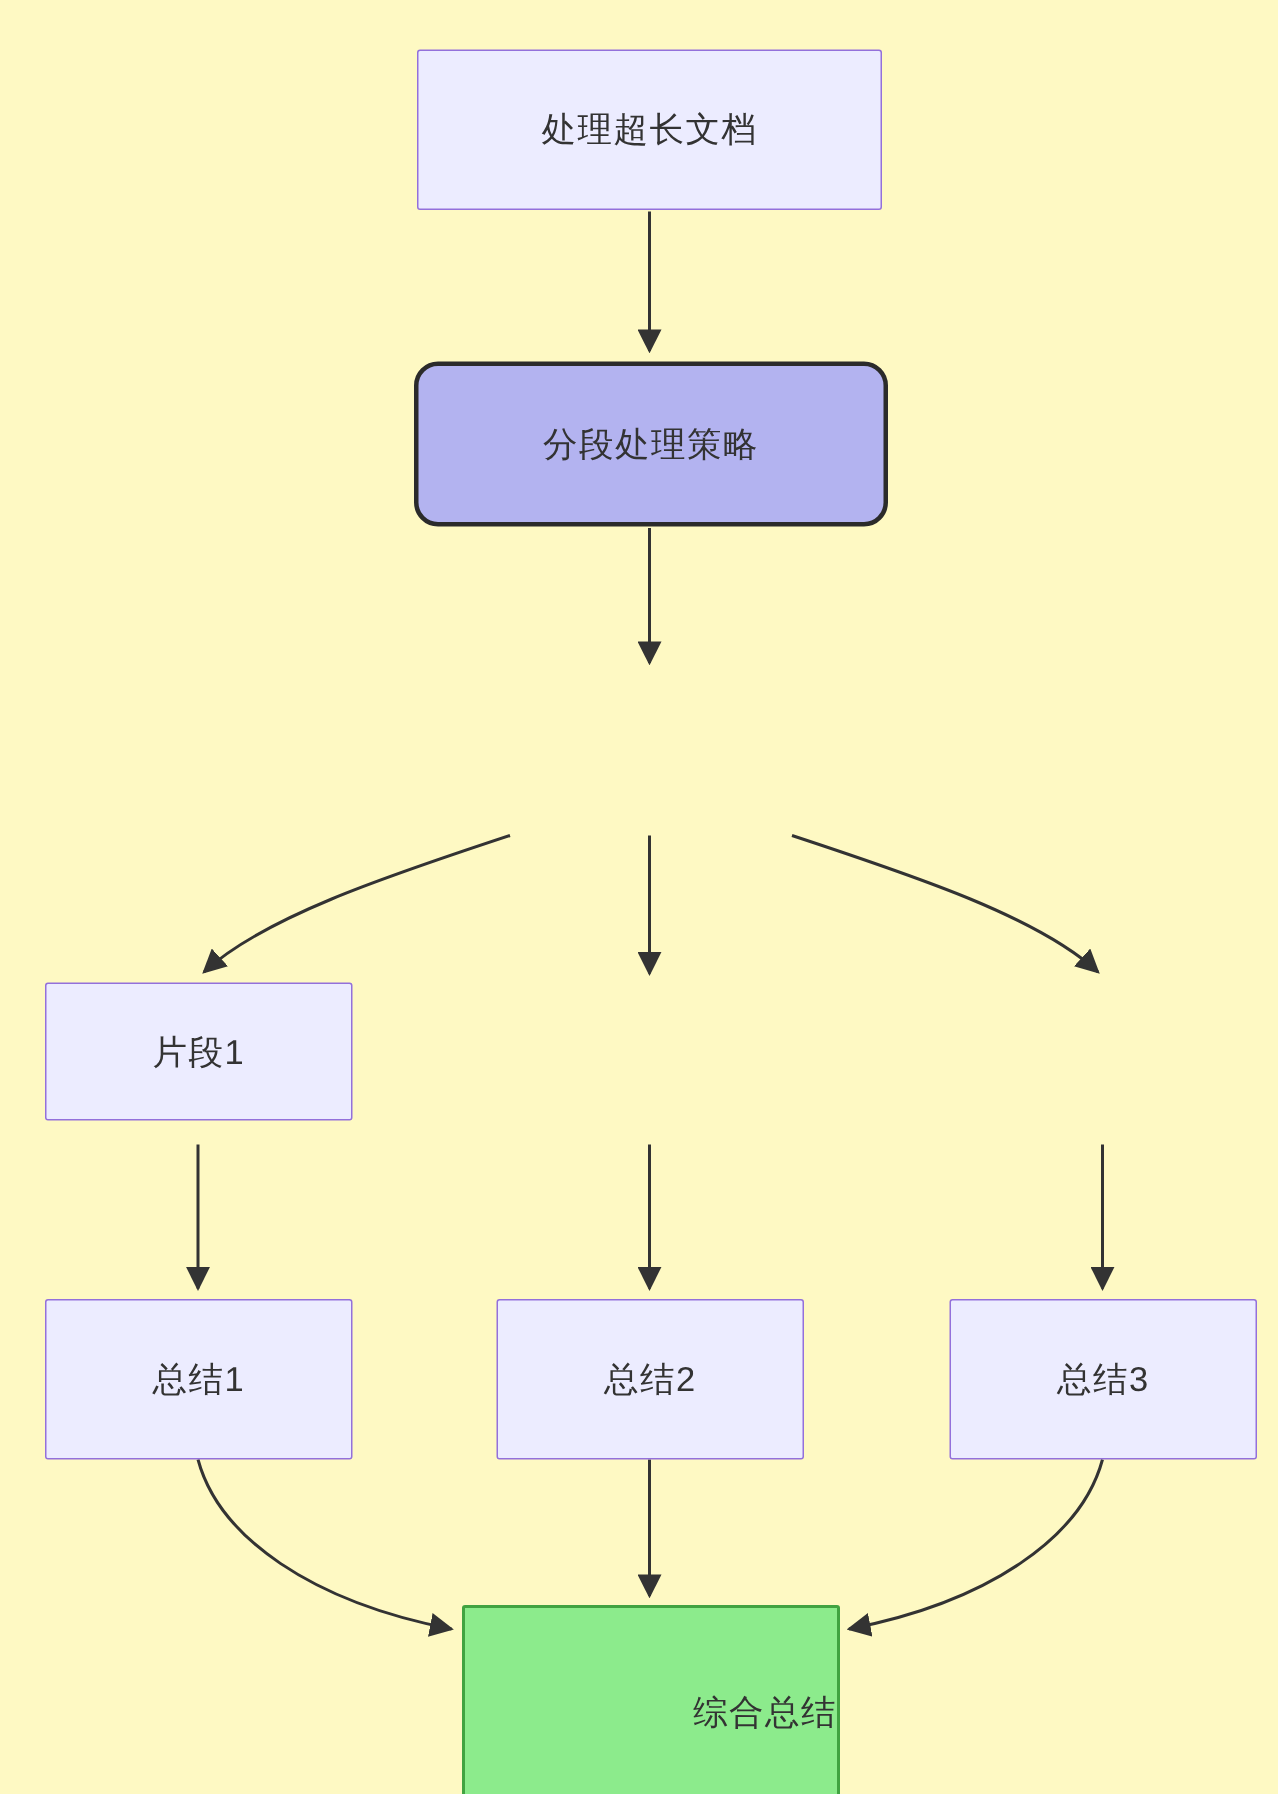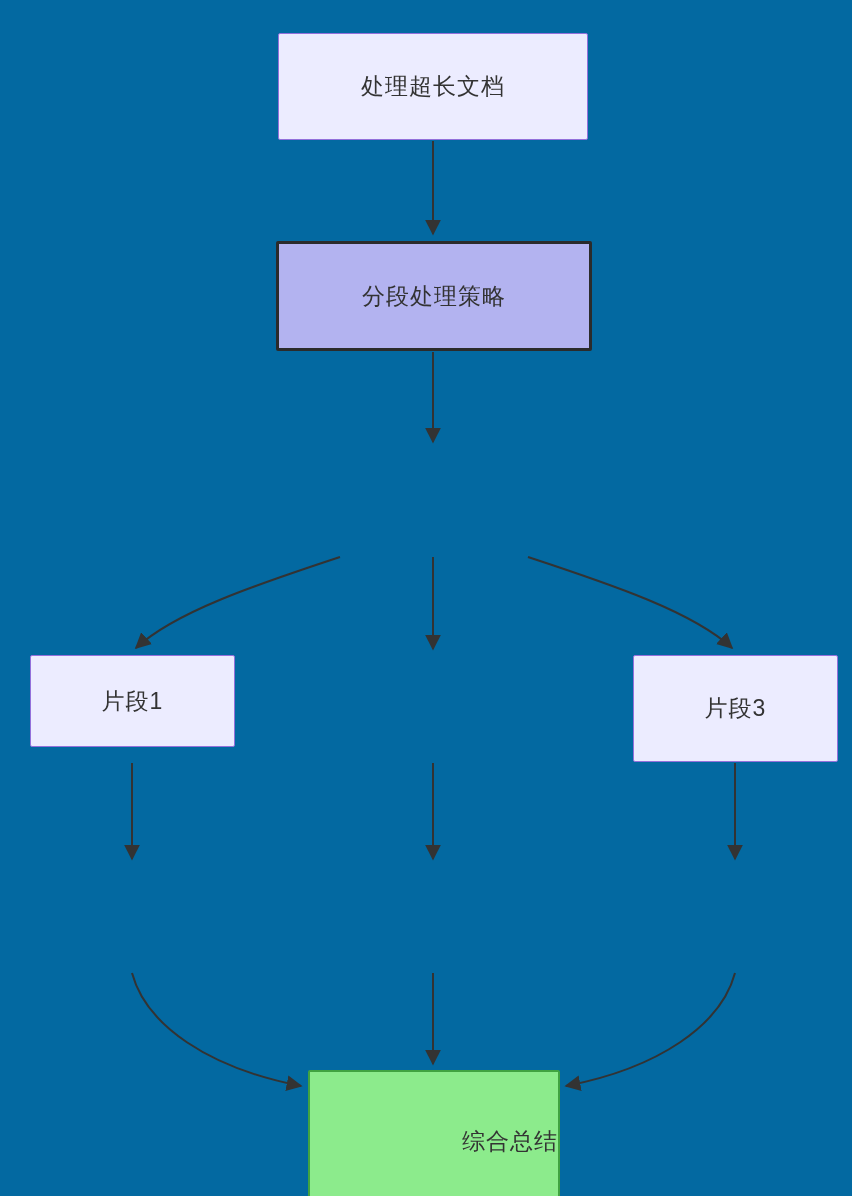--- a/index.html
+++ b/index.html
@@ -5,21 +5,21 @@
   html, body {
     margin: 0;
     padding: 0;
     background: #ffffff;
     font-family: "Liberation Sans", "DejaVu Sans", sans-serif;
   }
   .canvas {
     position: relative;
     width: 852px;
     height: 1196px;
-    background: #0369a1;
+    background: #fef9c3;
     overflow: hidden;
   }
   .edges {
     position: absolute;
     left: 0;
     top: 0;
     width: 852px;
     height: 1196px;
   }
   .edge {
@@ -71,34 +71,40 @@
     <path class="edge" d="M 735 763 L 735 859" marker-end="url(#arrow)"></path>
     <path class="edge" d="M 132 973 C 146 1025, 208 1068, 301 1086" marker-end="url(#arrow)"></path>
     <path class="edge" d="M 433 973 L 433 1064" marker-end="url(#arrow)"></path>
     <path class="edge" d="M 735 973 C 721 1025, 659 1068, 566 1086" marker-end="url(#arrow)"></path>
   </svg>
 
   <div class="node" style="left:278px; top:33px; width:310px; height:107px;">
     <span>处理超长文档</span>
   </div>
 
-  <div class="node highlight" style="left:276px; top:241px; width:316px; height:110px;">
+  <div class="node highlight" style="left:276px; top:241px; width:316px; height:110px;border-radius:16px;">
     <span>分段处理策略</span>
   </div>
 
 
   <div class="node" style="left:30px; top:655px; width:205px; height:92px;">
     <span>片段1</span>
   </div>
 
 
-  <div class="node" style="left:633px; top:655px; width:205px; height:107px;">
-    <span>片段3</span>
+
+  <div class="node" style="left:30px; top:866px; width:205px; height:107px;">
+    <span>总结1</span>
   </div>
 
+  <div class="node" style="left:331px; top:866px; width:205px; height:107px;">
+    <span>总结2</span>
+  </div>
 
-
+  <div class="node" style="left:633px; top:866px; width:205px; height:107px;">
+    <span>总结3</span>
+  </div>
 
   <div class="node success" style="left:308px; top:1070px; width:252px; height:142px;justify-content:flex-end;">
     <span>综合总结</span>
   </div>
 
 </div>
 
 </body></html>

